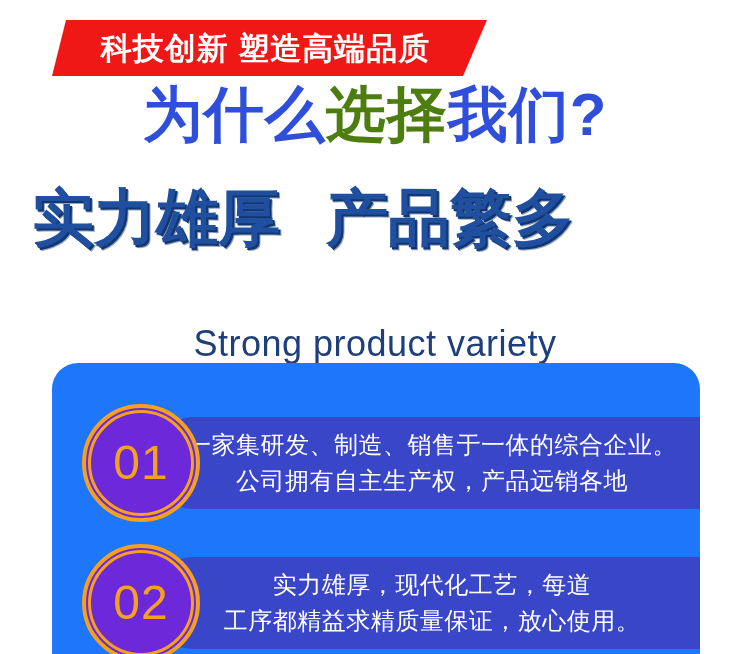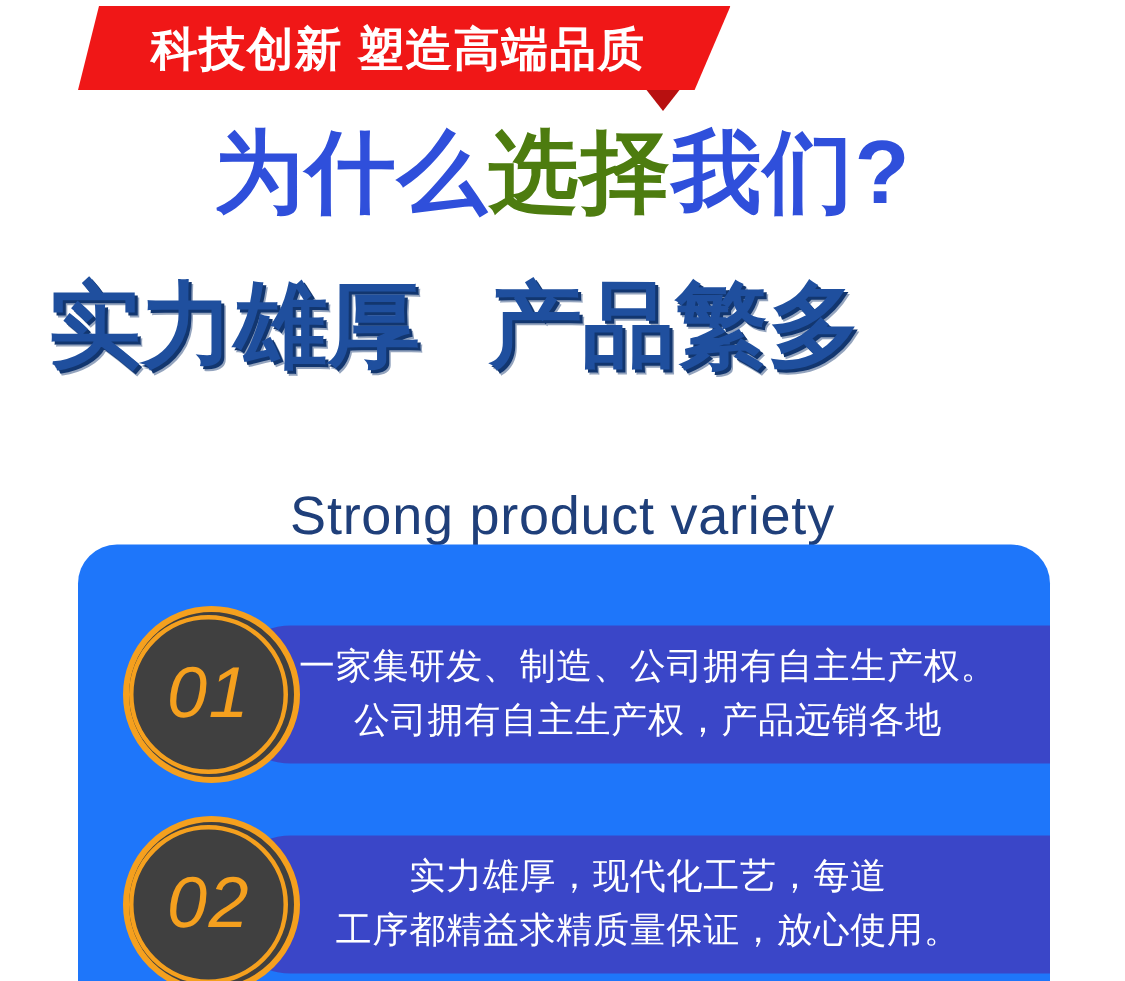--- a/index.html
+++ b/index.html
@@ -29,21 +29,21 @@
     top: 46px;
     width: 0;
     height: 0;
     border-left: 22px solid transparent;
     border-right: 22px solid transparent;
     border-top: 28px solid #b81010;
   }
   .ribbon-body {
     position: absolute;
     left: 52px;
-    top: 4px;
+    top: 20px;
     width: 435px;
     height: 56px;
     background: #f01717;
     -webkit-clip-path: polygon(14px 0, 100% 0, 94.5% 100%, 0 100%);
     clip-path: polygon(14px 0, 100% 0, 94.5% 100%, 0 100%);
     display: flex;
     align-items: center;
     justify-content: center;
   }
   .ribbon-text {
@@ -149,27 +149,26 @@
     white-space: nowrap;
   }
 
   .feature-badge {
     position: absolute;
     left: 30px;
     top: -13px;
     width: 118px;
     height: 118px;
     border-radius: 50%;
-    background: #404040;
+    background: #6d28d9;
     box-sizing: border-box;
     border: 4px solid #f5a01e;
     display: flex;
     align-items: center;
-    justify-content: flex-start;
-    font-style: italic;
+    justify-content: center;
   }
   .feature-badge-inner {
     width: 100px;
     height: 100px;
     border-radius: 50%;
     border: 3px solid #f5a01e;
     display: flex;
     align-items: center;
     justify-content: center;
     color: #f5a01e;
@@ -196,21 +195,21 @@
   <span>实力雄厚</span><span class="gap"></span><span>产品繁多</span>
 </div>
 
 <div class="subtitle-en">Strong product variety</div>
 
 <div class="feature-panel">
 
   <div class="feature-row row-1">
     <div class="feature-pill"></div>
     <div class="feature-text">
-      <span>一家集研发、制造、公司拥有自主生产权。</span>
+      <span>一家集研发、制造、销售于一体的综合企业。</span>
       <span>公司拥有自主生产权，产品远销各地</span>
     </div>
     <div class="feature-badge">
       <div class="feature-badge-inner">01</div>
     </div>
   </div>
 
   <div class="feature-row row-2">
     <div class="feature-pill"></div>
     <div class="feature-text">

